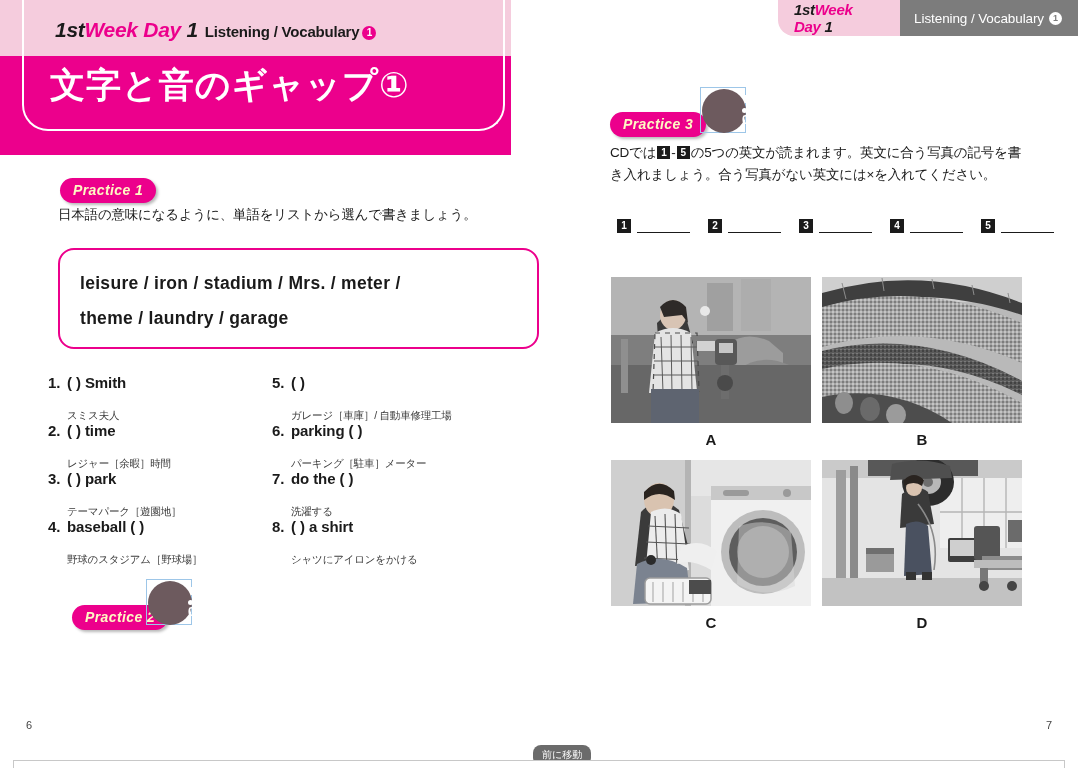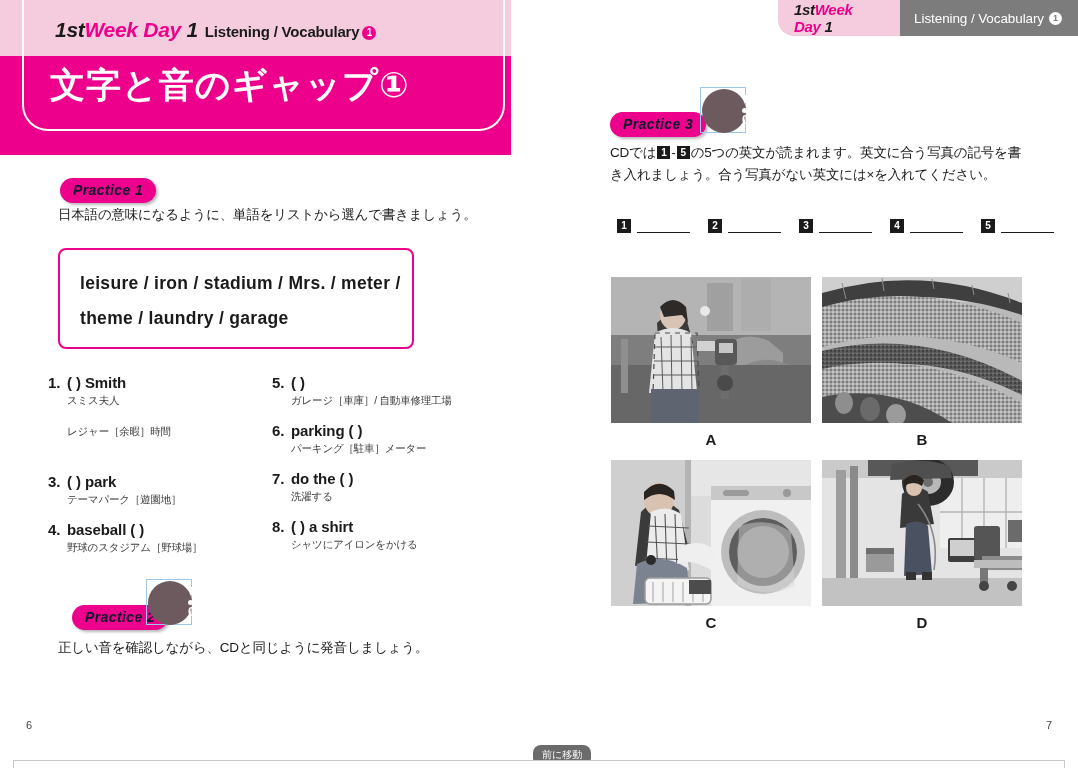--- a/index.html
+++ b/index.html
@@ -106,21 +106,21 @@
     font-weight: bold;
     color: #ffffff;
     letter-spacing: 1px;
     white-space: nowrap;
   }
 
   
   .pill {
     display: inline-block;
     background: #ec008c;
-    color: #0f172a;
+    color: #fef9c3;
     font-weight: bold;
     font-style: italic;
     font-size: 14px;
     letter-spacing: 0.4px;
     padding: 4px 13px 5px 13px;
     border-radius: 13px;
     box-shadow: 2px 2px 3px rgba(0,0,0,0.28);
     white-space: nowrap;
   }
 
@@ -161,23 +161,23 @@
     left: 58px; top: 206px;
     font-size: 13.5px;
     color: #1a1a1a;
     letter-spacing: -0.2px;
     white-space: nowrap;
   }
 
   .wordbox {
     position: absolute;
     left: 58px; top: 248px;
-    width: 356px; height: 101px;
+    width: 481px; height: 101px;
     border: 2px solid #ec008c;
-    border-radius: 8px;
+    border-radius: 16px;
     box-sizing: border-box;
     padding: 16px 36px 0 20px;
   }
   .wordbox-line {
     font-size: 17.5px;
     font-weight: bold;
     letter-spacing: 0.3px;
     line-height: 35px;
     white-space: nowrap;
   }
@@ -189,21 +189,21 @@
   .q-main {
     font-size: 15px;
     font-weight: bold;
     white-space: nowrap;
     letter-spacing: -0.1px;
   }
   .q-num { display: inline-block; min-width: 19px; }
   .q-gloss {
     font-size: 10.5px;
     color: #3a3a3a;
-    margin-top: 3px;
+    margin-top: 18px;
     margin-left: 19px;
     letter-spacing: -0.2px;
     white-space: nowrap;
   }
 
   .p2-pill   { position: absolute; left: 72px; top: 605px; }
   .p2-track  { left: 146px; top: 579px; }
   .p2-instr {
     position: absolute;
     left: 58px; top: 637px;
@@ -379,20 +379,21 @@
       <div class="wordbox-line">leisure  /  iron  /  stadium  /  Mrs.  /  meter  /</div>
       <div class="wordbox-line">theme  /  laundry  /  garage</div>
     </div>
 
     <div class="qcol qcol-a">
       <div class="qitem">
         <div class="q-main"><span class="q-num">1.</span><span>(                    )  Smith</span></div>
         <div class="q-gloss">スミス夫人</div>
       </div>
       <div class="qitem">
+        <div class="q-main"><span class="q-num">2.</span><span>(                     )  time</span></div>
         <div class="q-gloss">レジャー［余暇］時間</div>
       </div>
       <div class="qitem">
         <div class="q-main"><span class="q-num">3.</span><span>(                     )  park</span></div>
         <div class="q-gloss">テーマパーク［遊園地］</div>
       </div>
       <div class="qitem">
         <div class="q-main"><span class="q-num">4.</span><span>baseball  (                 )</span></div>
         <div class="q-gloss">野球のスタジアム［野球場］</div>
       </div>
@@ -421,21 +422,20 @@
 
     <div class="track-wrap p2-track">
       <div class="track-circle">
         <div>Track</div>
         <div class="track-dot"></div>
         <div class="track-no">03</div>
       </div>
     </div>
 
     <div class="p2-instr">
-      <div>正しい音を確認しながら、CDと同じように発音しましょう。</div>
     </div>
 
     <div class="pg-no pg-no-left">6</div>
   </div>
 
   <div class="page page-right">
     <div class="pg-no pg-no-right">7</div>
   </div>
 
   <div class="hdr-right">

